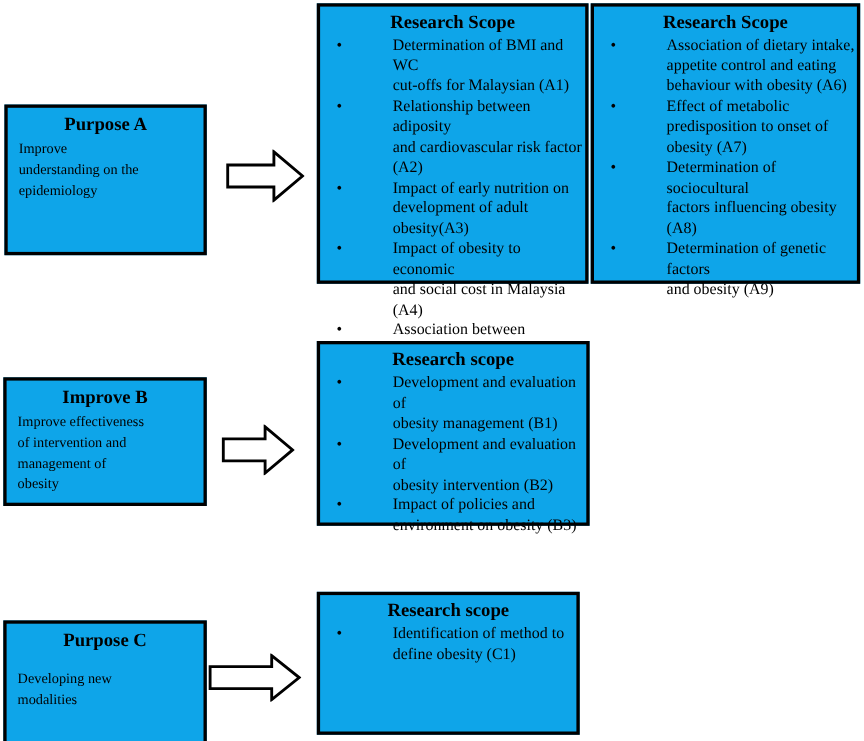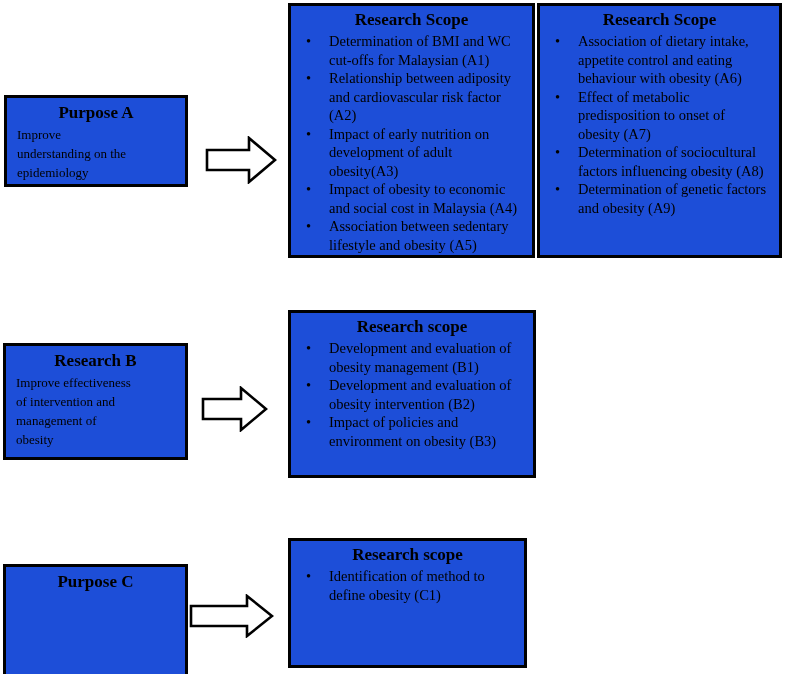--- a/index.html
+++ b/index.html
@@ -9,21 +9,21 @@
     color: #000000;
     font-family: "Liberation Serif", "DejaVu Serif", serif;
     position: relative;
     overflow: hidden;
   }
   .diagram { position: absolute; inset: 0; }
   .box {
     position: absolute;
     box-sizing: border-box;
     border: 3px solid #000;
-    background: #1d4ed8;
+    background: #0ea5e9;
   }
   .purpose-title {
     font-weight: bold;
     font-size: 17px;
     line-height: 20px;
     text-align: center;
     margin-top: 5px;
   }
   .purpose-body {
     font-size: 13px;
@@ -42,38 +42,38 @@
   }
   .scope-list {
     list-style: none;
     margin: 3px 0 0 0;
     padding: 0;
     font-size: 14.5px;
     line-height: 18.5px;
   }
   .scope-list li {
     position: relative;
-    padding-left: 38px;
+    padding-left: 66px;
     white-space: pre-line;
   }
   .scope-list li::before {
     content: "\2022";
     position: absolute;
     left: 15px;
     top: 0;
   }
   .arrow { position: absolute; }
   .arrow polygon { fill: #ffffff; stroke: #000000; }
 </style>
 </head>
 <body>
 
 <div class="diagram">
 
-  <div class="box" style="left:4px; top:95px; width:184px; height:92px;">
+  <div class="box" style="left:4px; top:95px; width:184px; height:137px;">
     <div class="purpose-title">Purpose A</div>
     <div class="purpose-body">Improve
 understanding on the
 epidemiology</div>
   </div>
 
   <svg class="arrow" style="left:205px; top:136px;" width="72" height="48" viewBox="0 0 72 48">
     <polygon points="2,14 44,14 44,2 70,24 44,46 44,34 2,34" stroke-width="2.6"></polygon>
   </svg>
 
@@ -105,21 +105,21 @@
 predisposition to onset of
 obesity (A7)</li>
       <li>Determination of sociocultural
 factors influencing obesity (A8)</li>
       <li>Determination of genetic factors
 and obesity (A9)</li>
     </ul>
   </div>
 
   <div class="box" style="left:3px; top:343px; width:185px; height:117px;">
-    <div class="purpose-title">Research B</div>
+    <div class="purpose-title">Improve B</div>
     <div class="purpose-body">Improve effectiveness
 of intervention and
 management of
 obesity</div>
   </div>
 
   <svg class="arrow" style="left:201px; top:386px;" width="67" height="46" viewBox="0 0 67 46">
     <polygon points="2,13 40,13 40,2 65,23 40,44 40,33 2,33" stroke-width="2.6"></polygon>
   </svg>
 
@@ -130,20 +130,22 @@
 obesity management (B1)</li>
       <li>Development and evaluation of
 obesity intervention (B2)</li>
       <li>Impact of policies and
 environment on obesity (B3)</li>
     </ul>
   </div>
 
   <div class="box" style="left:3px; top:564px; width:185px; height:116px;">
     <div class="purpose-title">Purpose C</div>
+    <div class="purpose-body spaced">Developing new
+modalities</div>
   </div>
 
   <svg class="arrow" style="left:189px; top:594px;" width="85" height="44" viewBox="0 0 85 44">
     <polygon points="2,12 58,12 58,2 83,22 58,42 58,32 2,32" stroke-width="2.6"></polygon>
   </svg>
 
   <div class="box" style="left:288px; top:538px; width:239px; height:130px;">
     <div class="scope-title">Research scope</div>
     <ul class="scope-list">
       <li>Identification of method to

